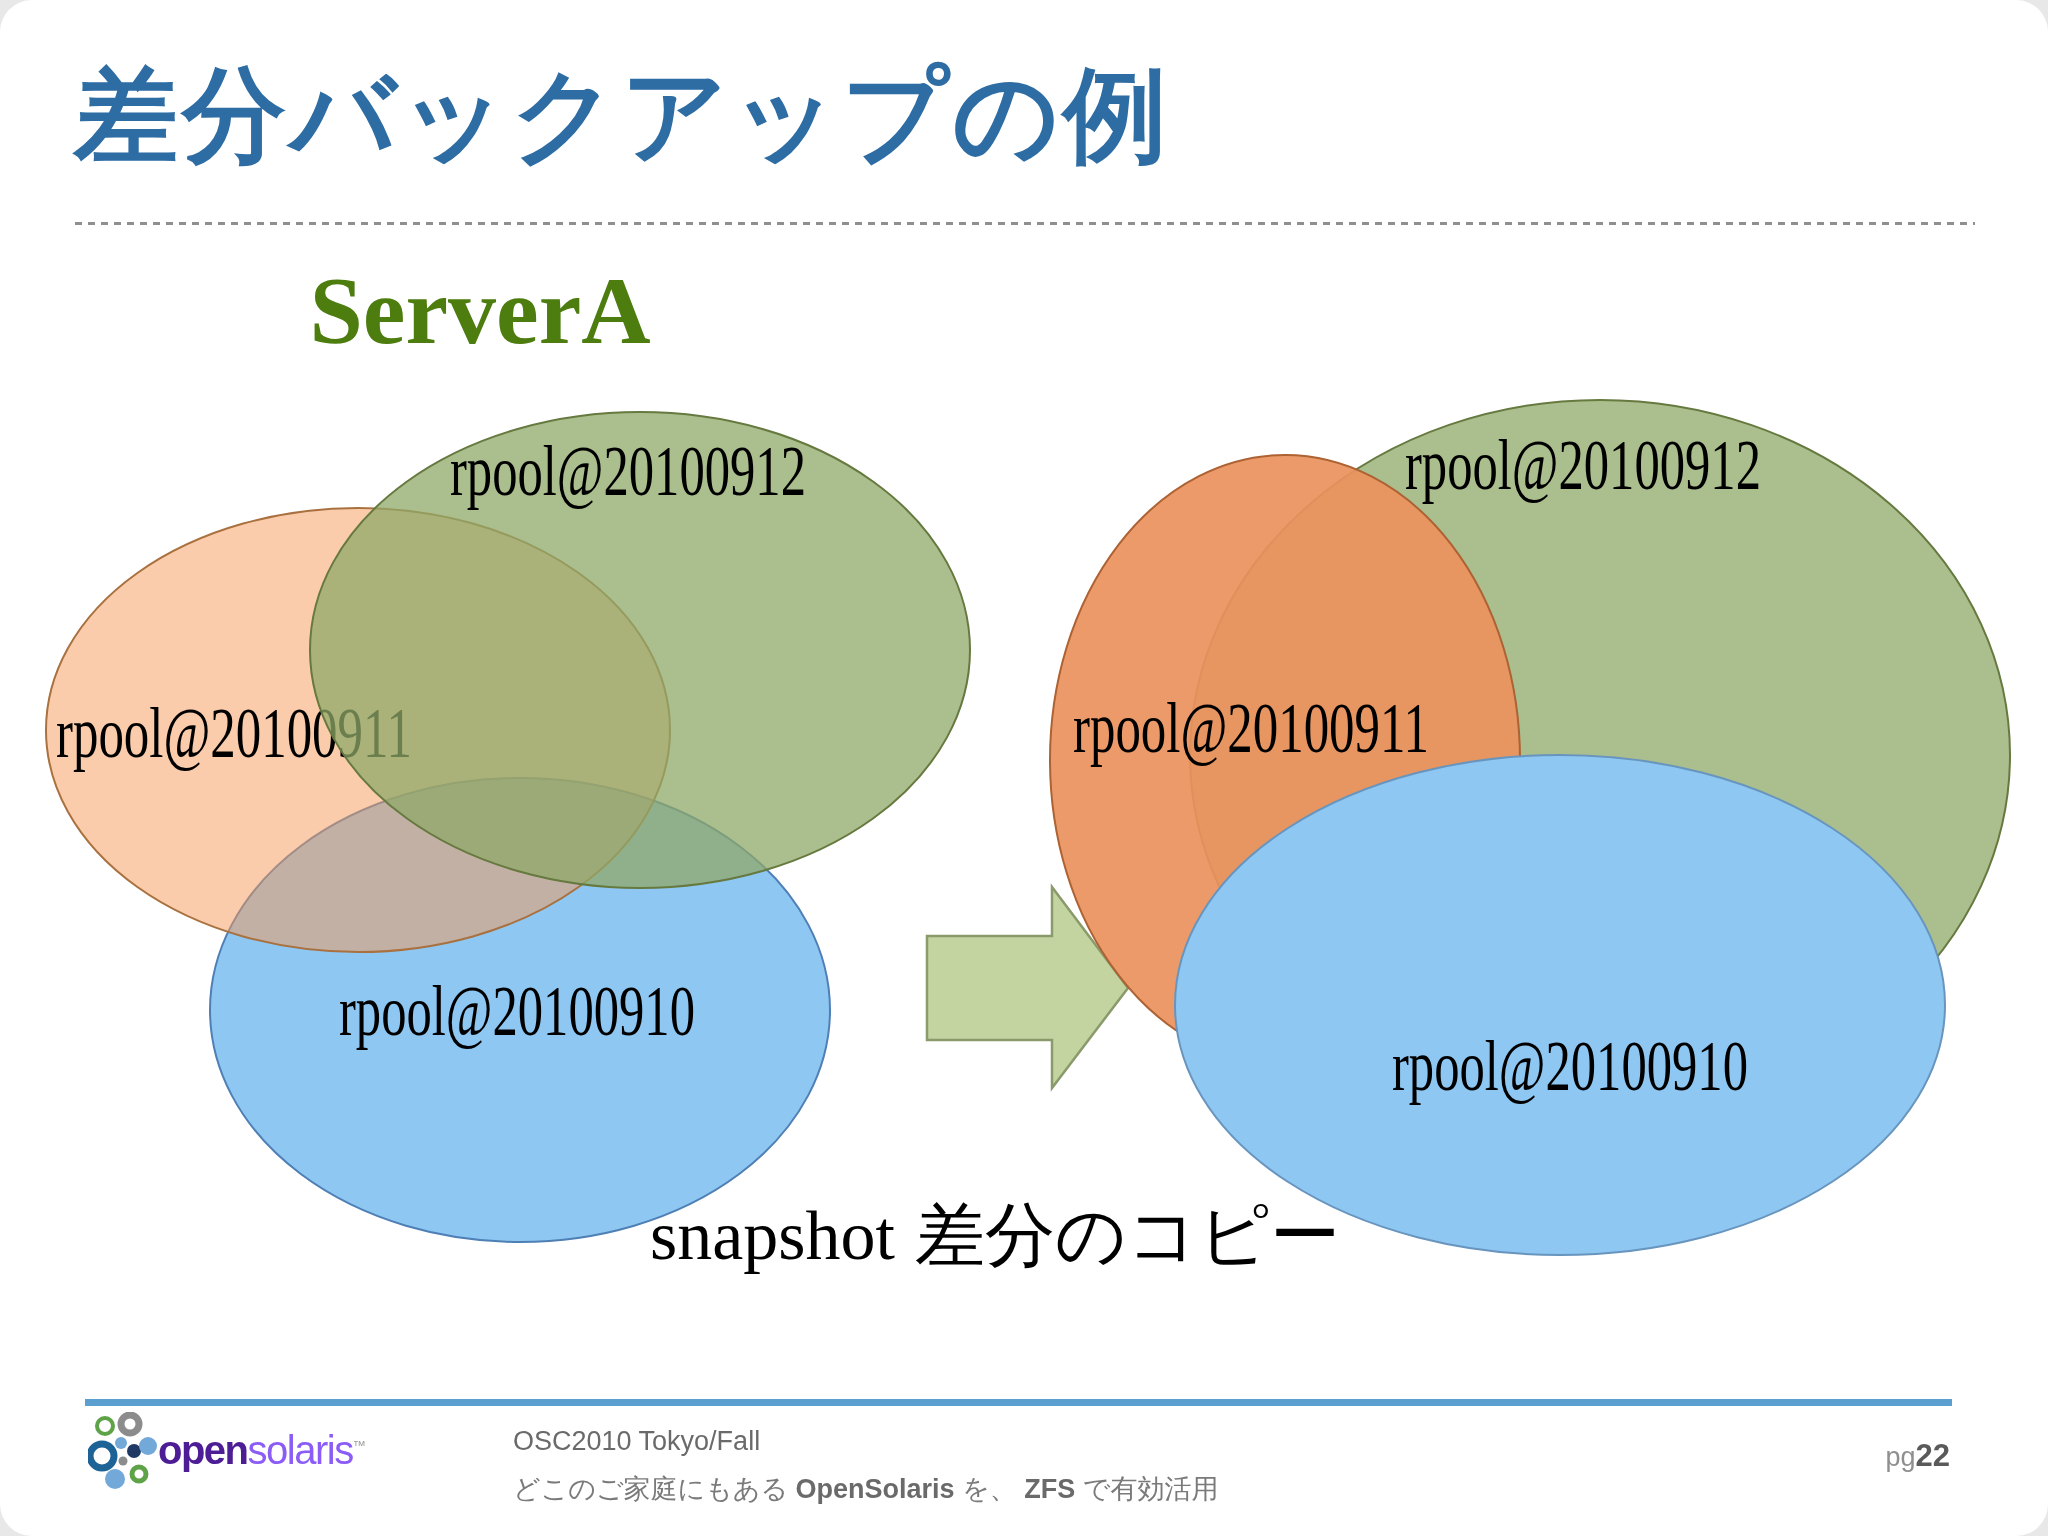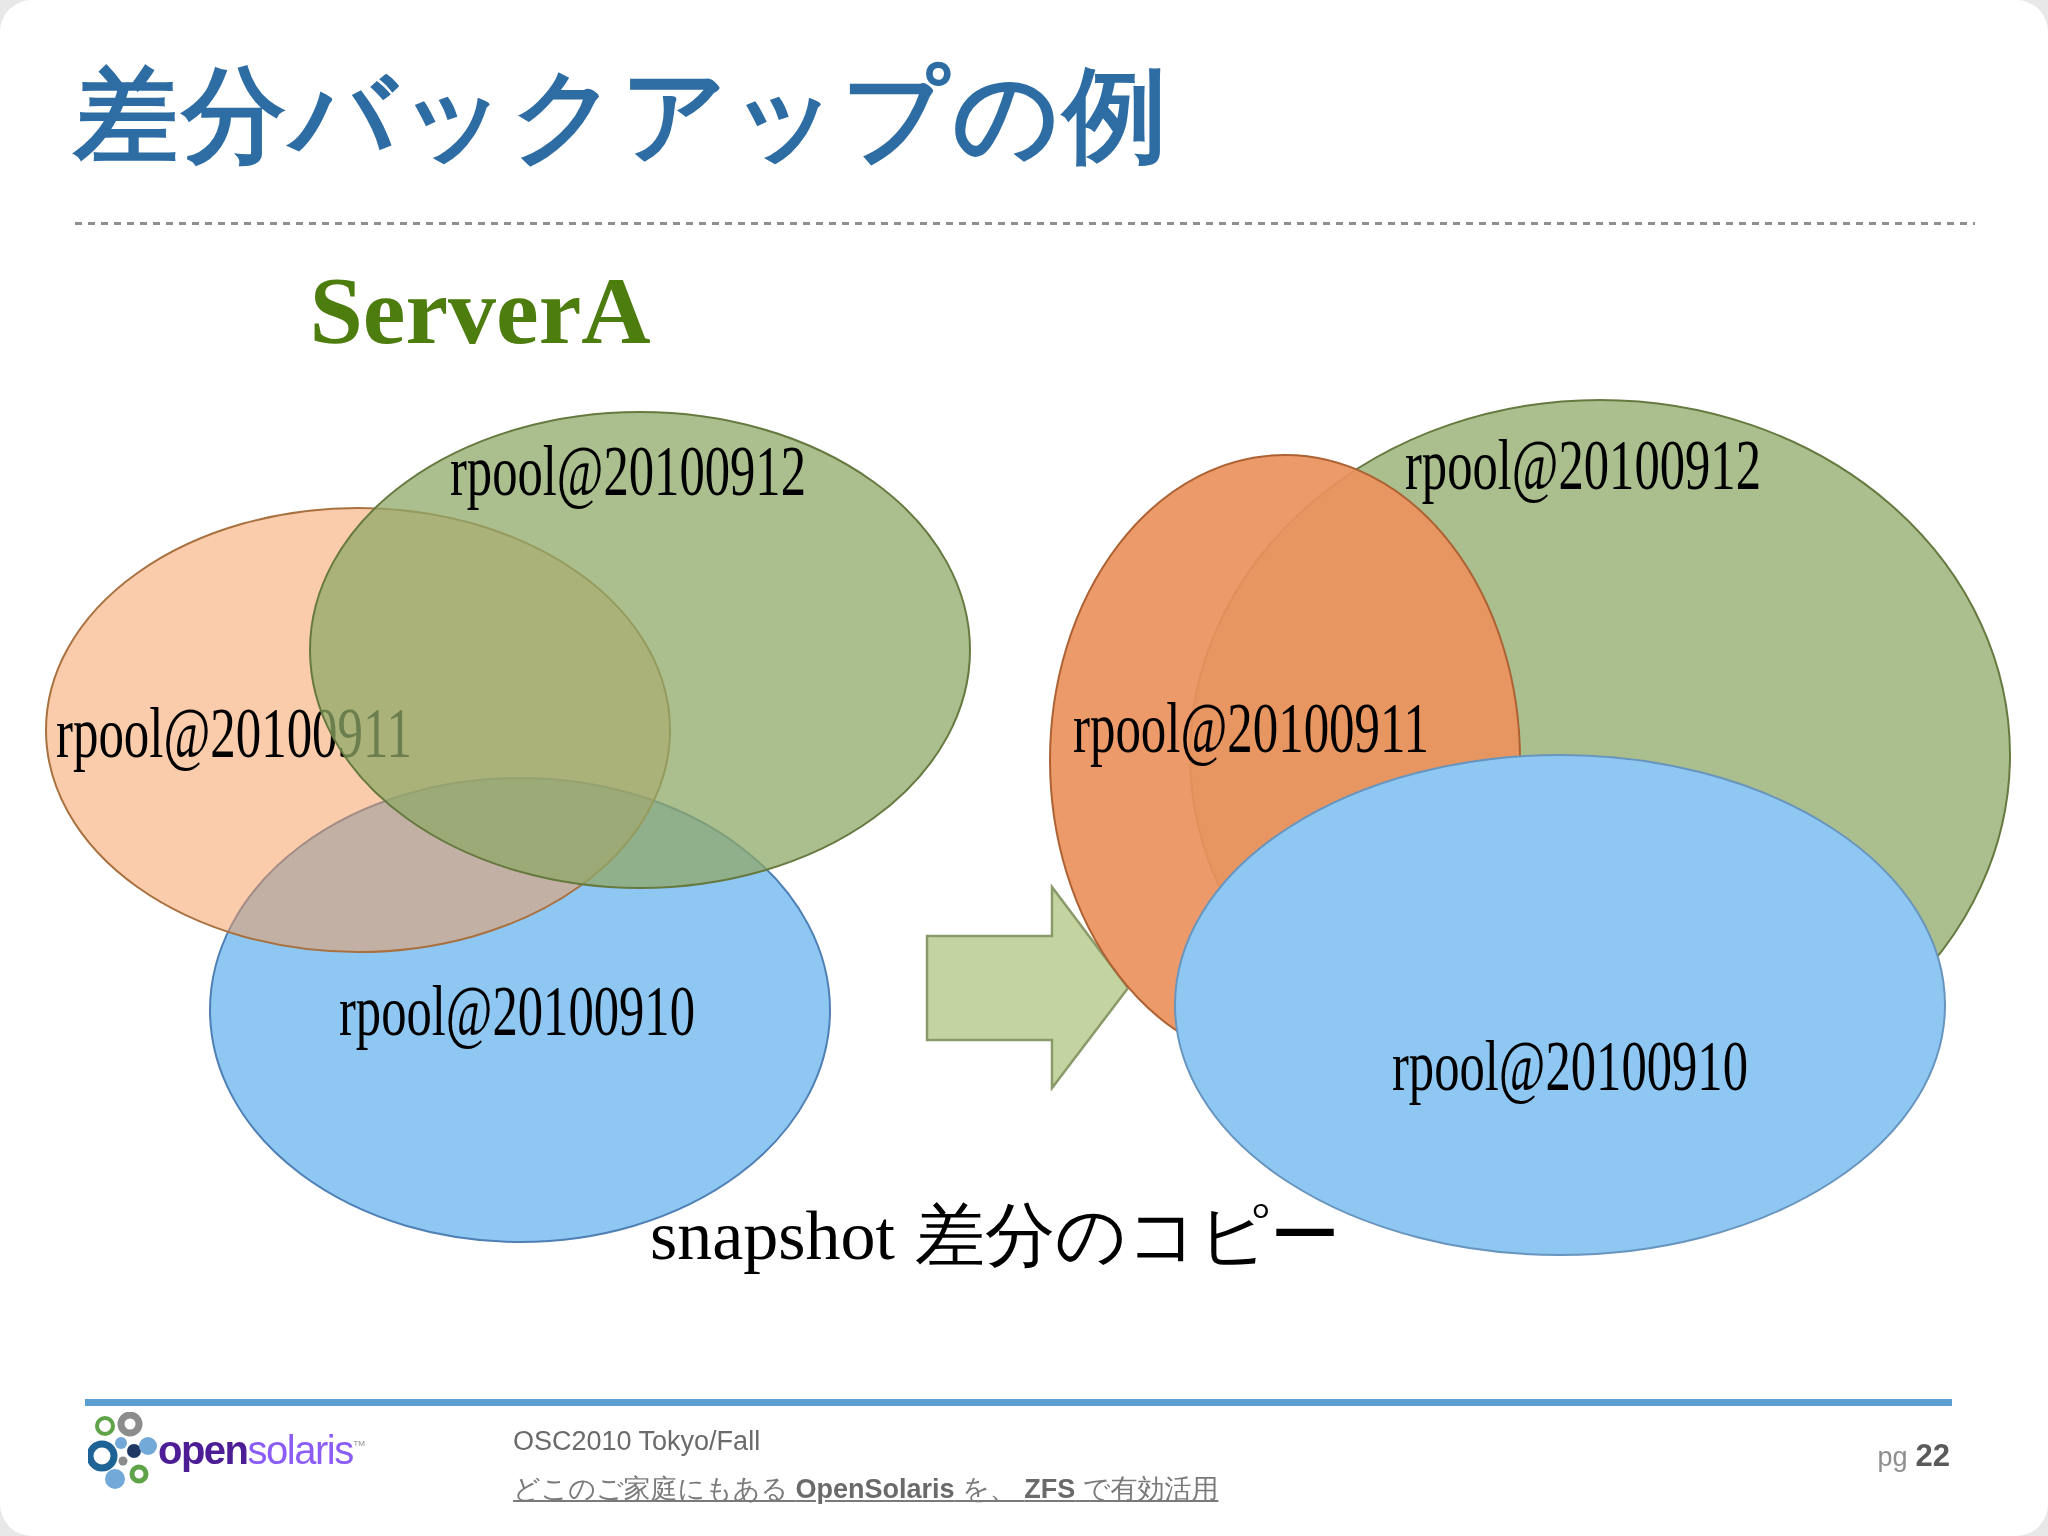--- a/index.html
+++ b/index.html
@@ -47,27 +47,27 @@
   .logo{position:absolute;left:88px;top:1412px;width:420px;height:90px;}
   .logo-word{
     position:absolute;left:158px;top:1430px;font-size:40px;letter-spacing:-1.5px;
     line-height:1;white-space:nowrap;
   }
   .logo-word .open{font-weight:bold;color:#4c1d95;}
   .logo-word .solaris{font-weight:normal;color:#8b5cf6;}
   .logo-word .tm{font-size:13px;color:#9C9C9C;vertical-align:super;}
   .footer-center{position:absolute;left:513px;top:1410px;width:900px;}
   .footer-event{font-size:27px;font-weight:normal;color:#6A6A6A;line-height:1;margin-top:18px;}
-  .footer-tagline{margin-top:18px;font-size:27px;color:#7A7A7A;line-height:1.2;white-space:nowrap;text-decoration:underline;}
+  .footer-tagline{margin-top:18px;font-size:27px;color:#7A7A7A;line-height:1.2;white-space:nowrap;}
   .footer-tagline b{color:#6A6A6A;}
   .footer-page{
     position:absolute;left:1760px;top:1440px;width:190px;text-align:right;
     font-size:27px;color:#8F8F8F;line-height:32px;white-space:nowrap;
   }
-  .footer-page .num{font-size:31px;font-weight:bold;color:#5A5A5A;margin-left:8px;}
+  .footer-page .num{font-size:31px;font-weight:bold;color:#5A5A5A;}
 </style>
 </head>
 <body>
 
 <div class="slide">
 
   <div class="title">差分バックアップの例</div>
   <div class="dashline"></div>
 
   <div class="server-heading" id="heading-a">ServerA</div>

